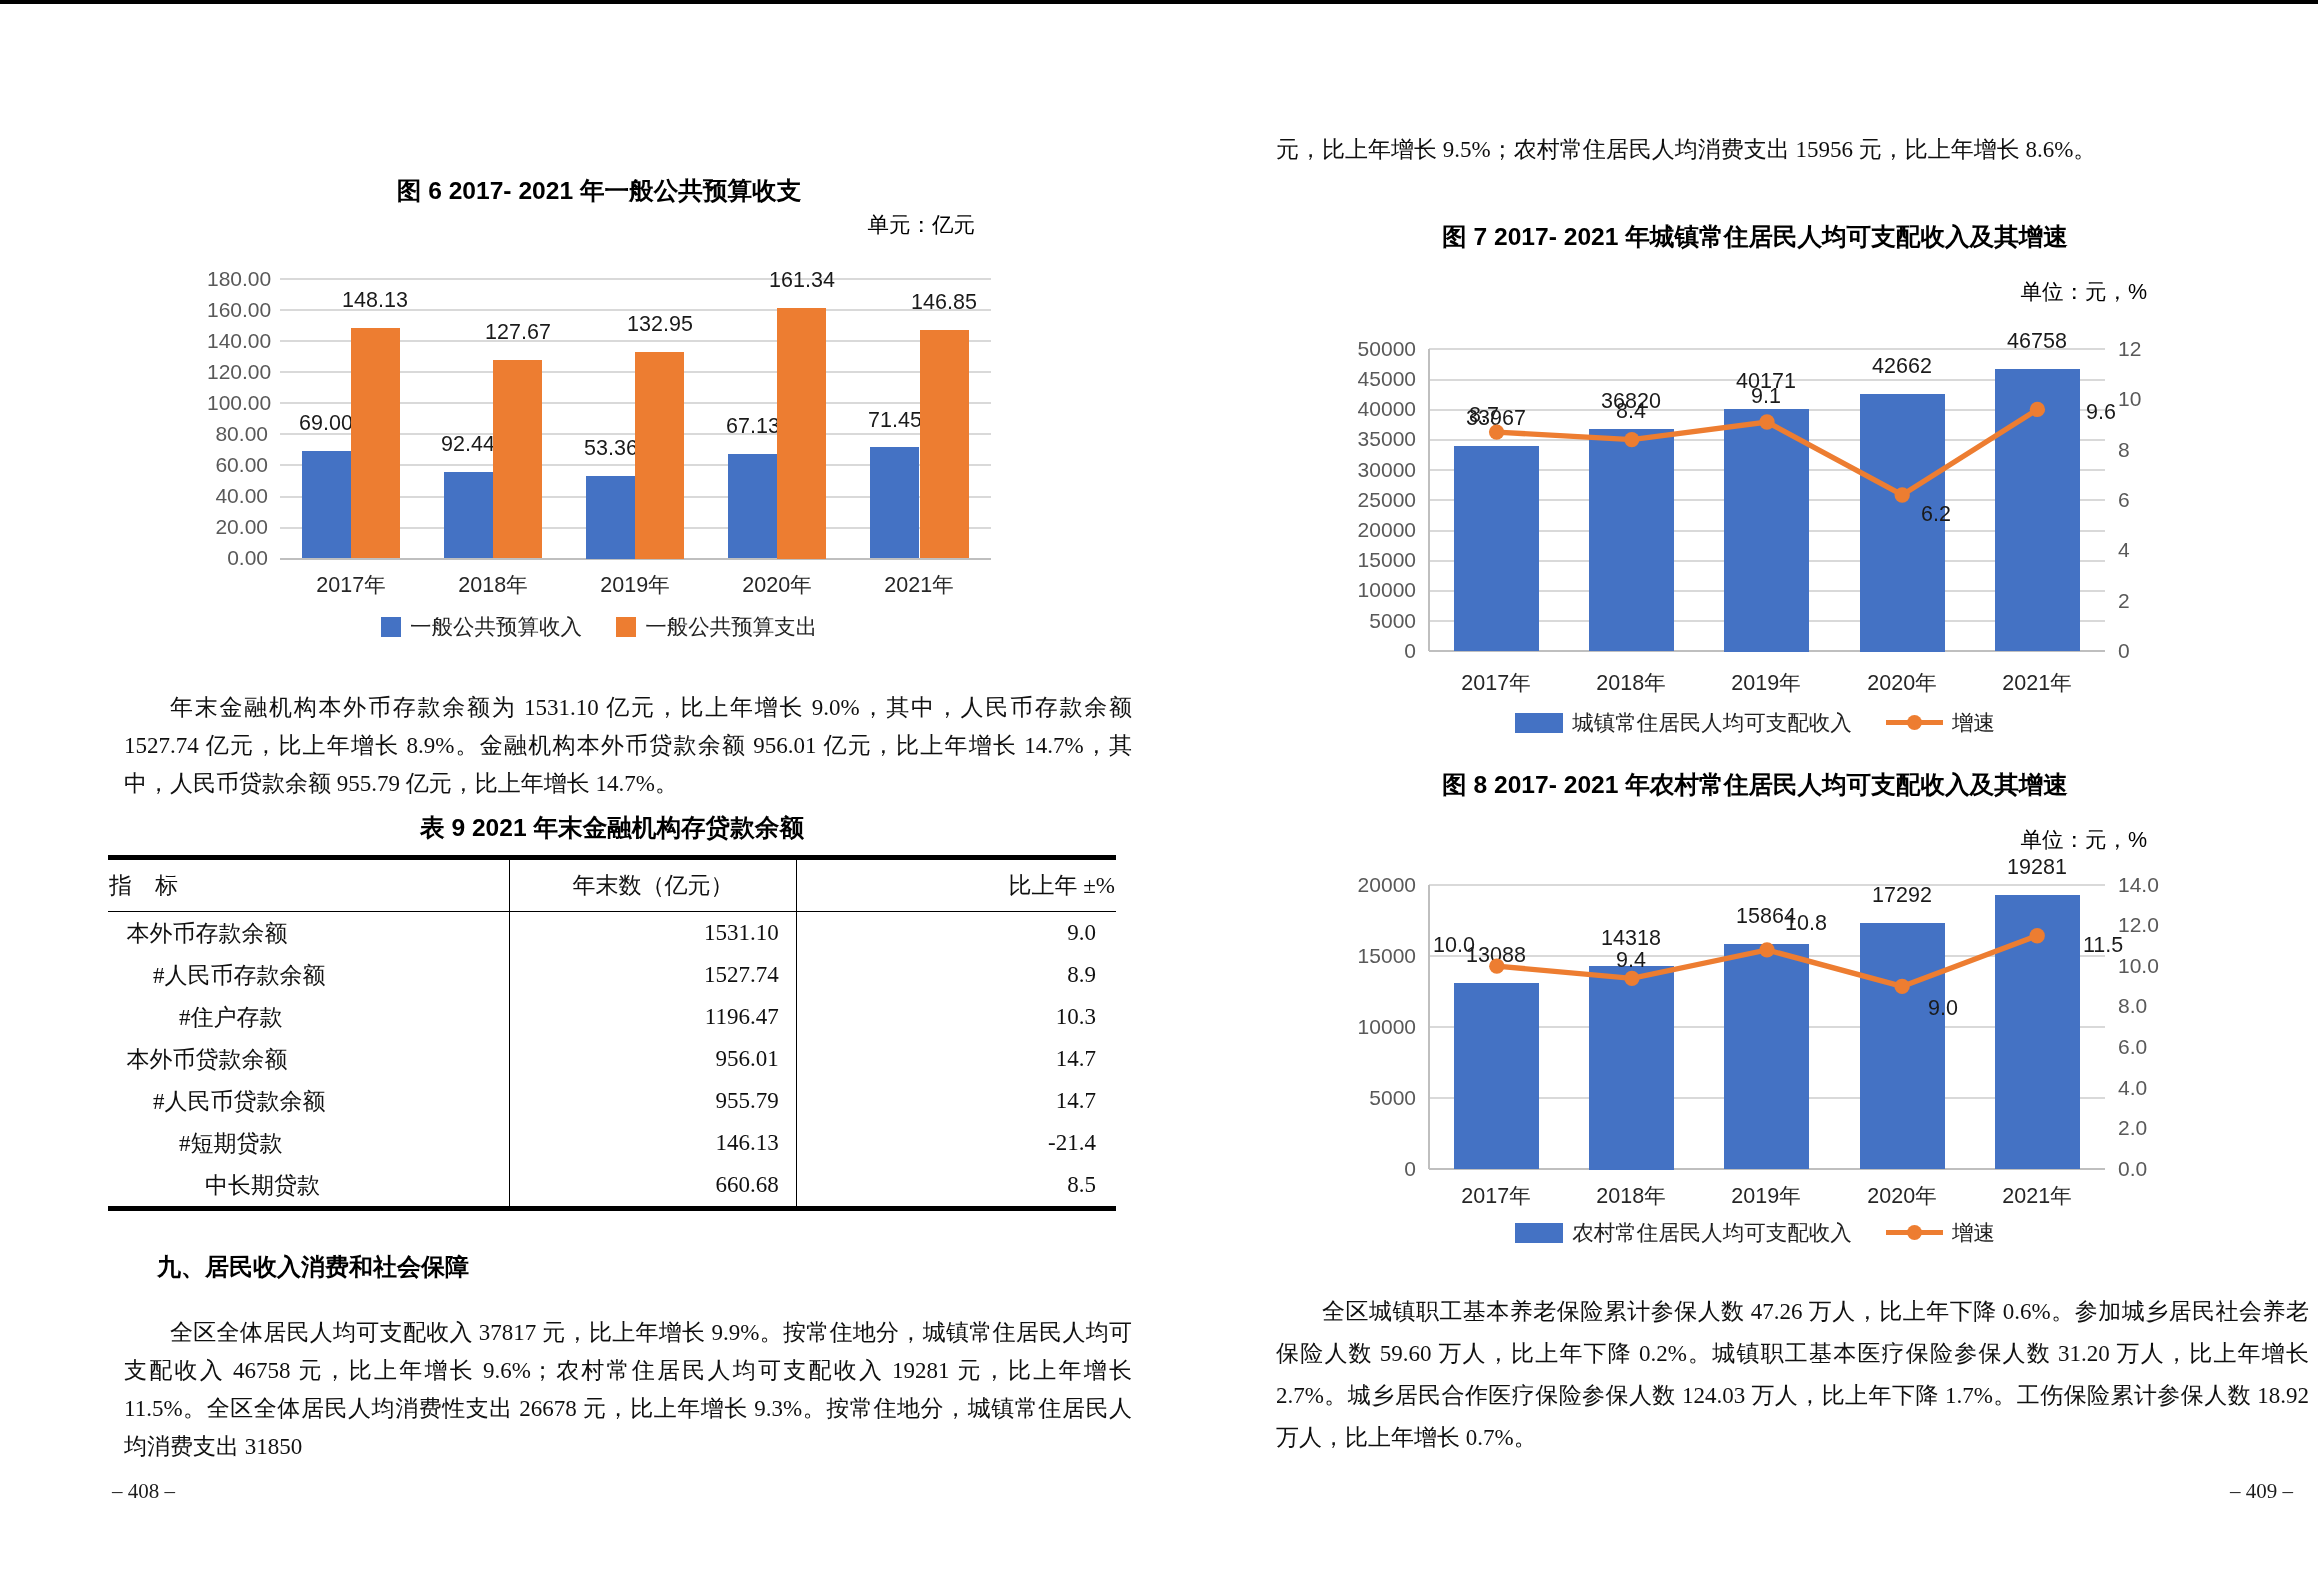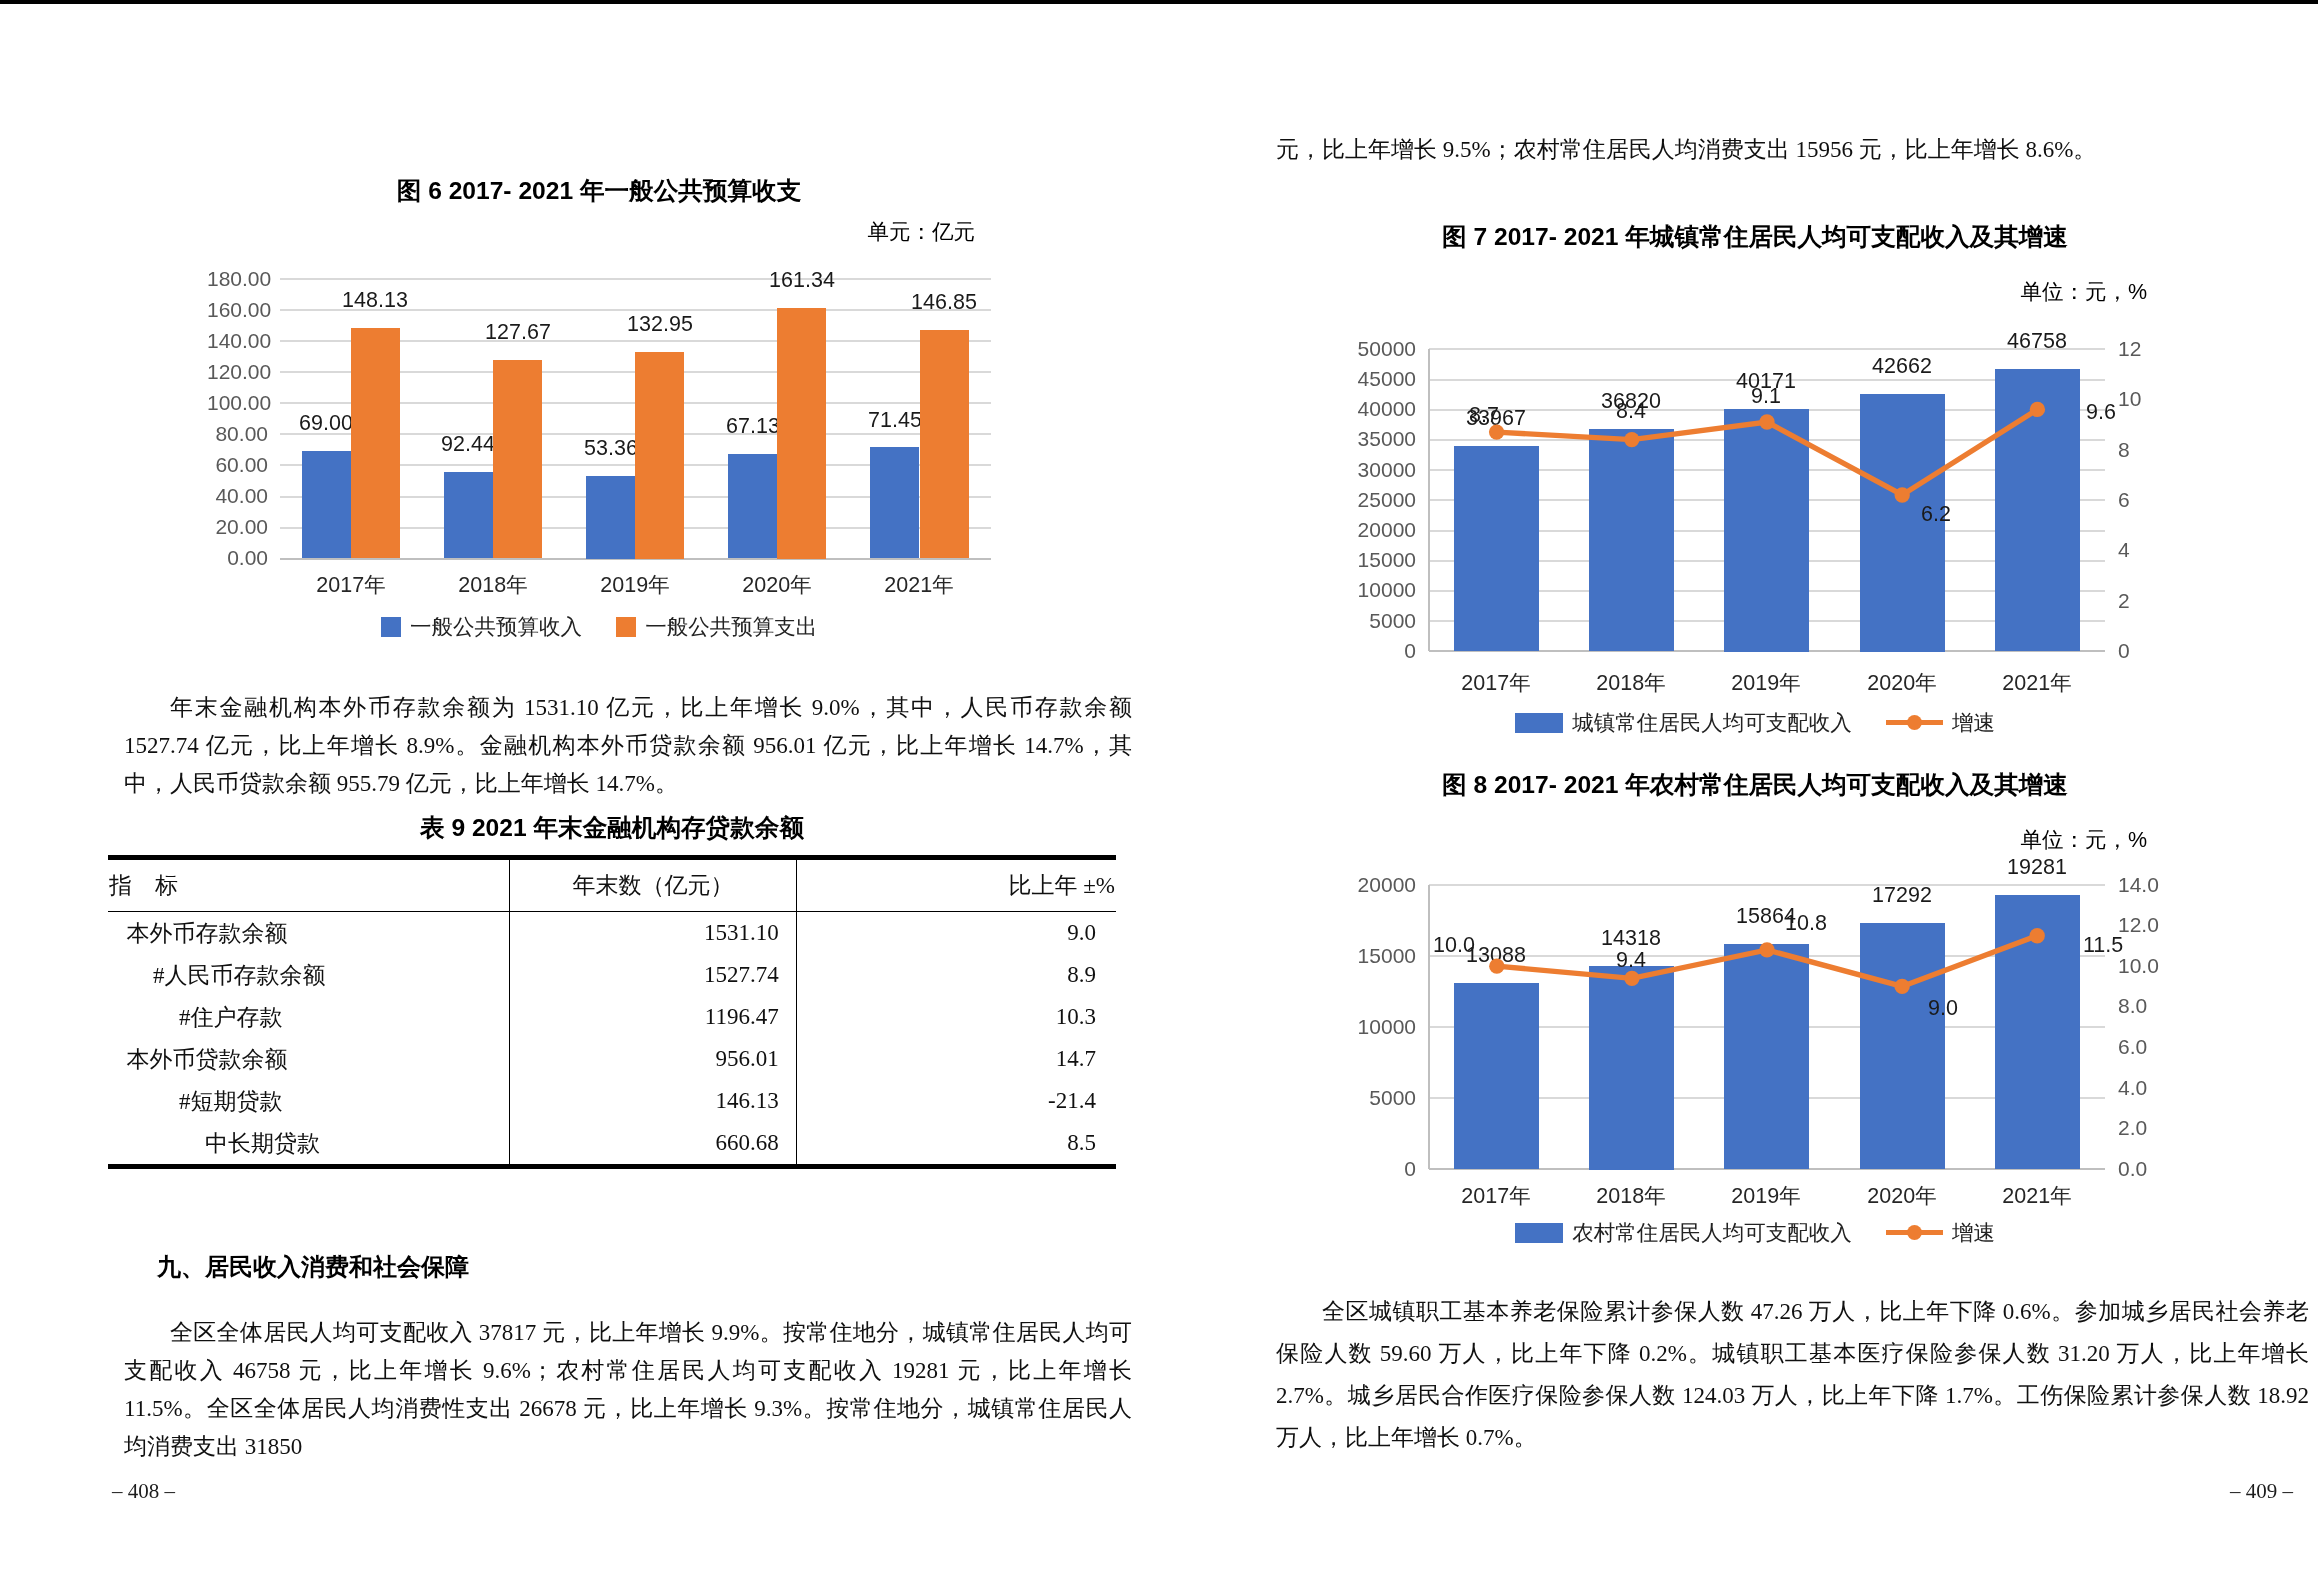--- a/index.html
+++ b/index.html
@@ -33,21 +33,21 @@
           font-family:"Liberation Sans","DejaVu Sans",sans-serif;font-size:21.5px;color:#222;}
   .legend .item{display:inline-flex;align-items:center;gap:9.2px;}
 </style>
 </head>
 <body>
 
 <div class="page">
   <div class="top-edge"></div>
 
   <div class="fig-title" style="left:207px;top:174px;width:784px;">图 6  2017- 2021 年一般公共预算收支</div>
-  <div class="fig-unit" style="left:207px;top:217px;width:768px;">单元：亿元</div>
+  <div class="fig-unit" style="left:207px;top:210px;width:768px;">单元：亿元</div>
   <div class="chart" id="chart-fig6" style="left: 207px; top: 265px; width: 784px; height: 388px;">
       <div style="position: absolute; left: 73px; top: 13px; width: 711px; height: 1.5px; background: rgb(217, 217, 217);"></div>
       <div style="position: absolute; left: 73px; top: 44px; width: 711px; height: 1.5px; background: rgb(217, 217, 217);"></div>
       <div style="position: absolute; left: 73px; top: 75px; width: 711px; height: 1.5px; background: rgb(217, 217, 217);"></div>
       <div style="position: absolute; left: 73px; top: 106px; width: 711px; height: 1.5px; background: rgb(217, 217, 217);"></div>
       <div style="position: absolute; left: 73px; top: 137px; width: 711px; height: 1.5px; background: rgb(217, 217, 217);"></div>
       <div style="position: absolute; left: 73px; top: 168px; width: 711px; height: 1.5px; background: rgb(217, 217, 217);"></div>
       <div style="position: absolute; left: 73px; top: 199px; width: 711px; height: 1.5px; background: rgb(217, 217, 217);"></div>
       <div style="position: absolute; left: 73px; top: 231px; width: 711px; height: 1.5px; background: rgb(217, 217, 217);"></div>
       <div style="position: absolute; left: 73px; top: 262px; width: 711px; height: 1.5px; background: rgb(217, 217, 217);"></div>
@@ -123,20 +123,25 @@
           <td>8.9</td>
         </tr>
         <tr>
           <td style="padding-left: 71px;">#住户存款</td>
           <td>1196.47</td>
           <td>10.3</td>
         </tr>
         <tr>
           <td style="padding-left: 18.4px;">本外币贷款余额</td>
           <td>956.01</td>
+          <td>14.7</td>
+        </tr>
+        <tr>
+          <td style="padding-left: 45px;">#人民币贷款余额</td>
+          <td>955.79</td>
           <td>14.7</td>
         </tr>
         <tr>
           <td style="padding-left: 71px;">#短期贷款</td>
           <td>146.13</td>
           <td>-21.4</td>
         </tr>
         <tr>
           <td style="padding-left: 97px;">中长期贷款</td>
           <td>660.68</td>

